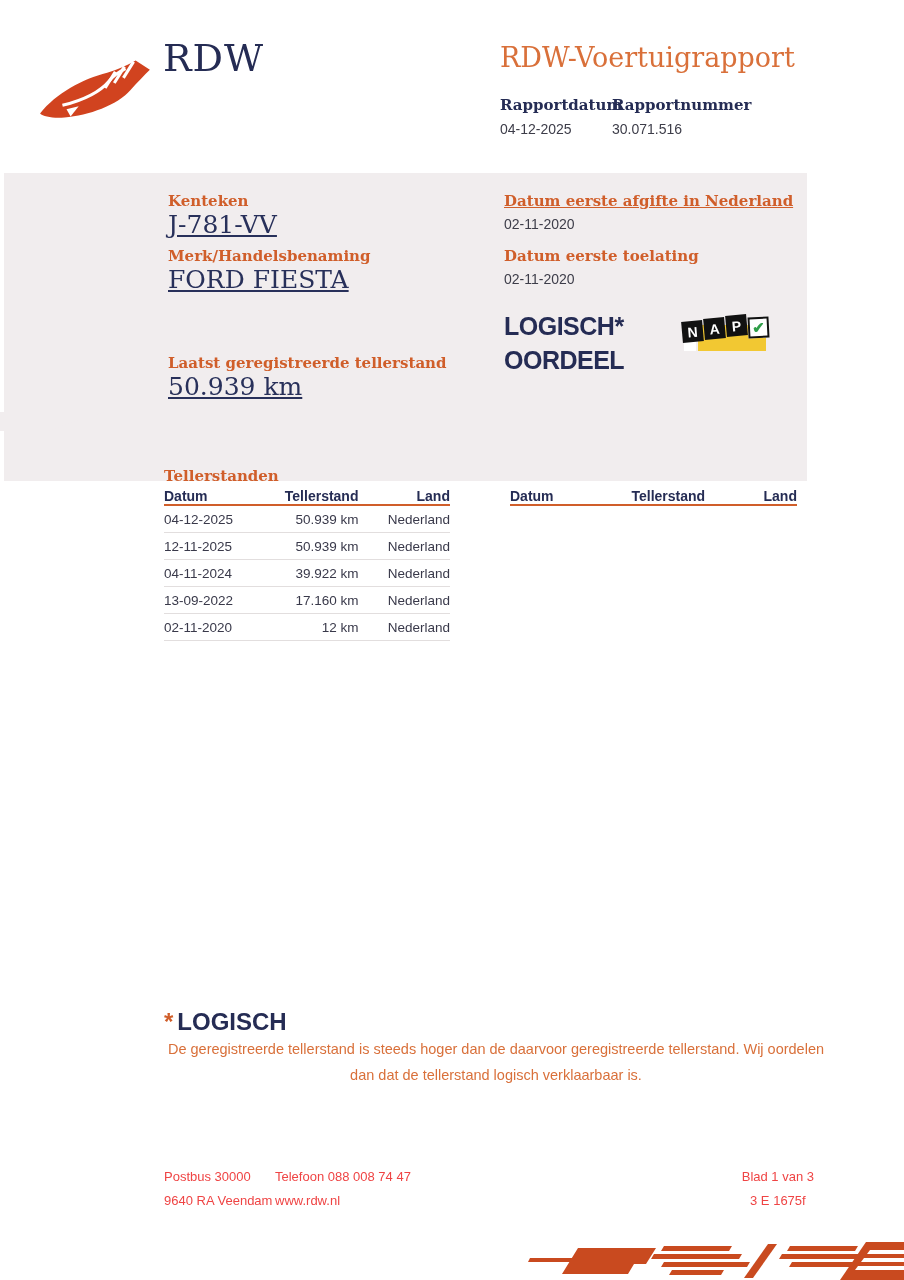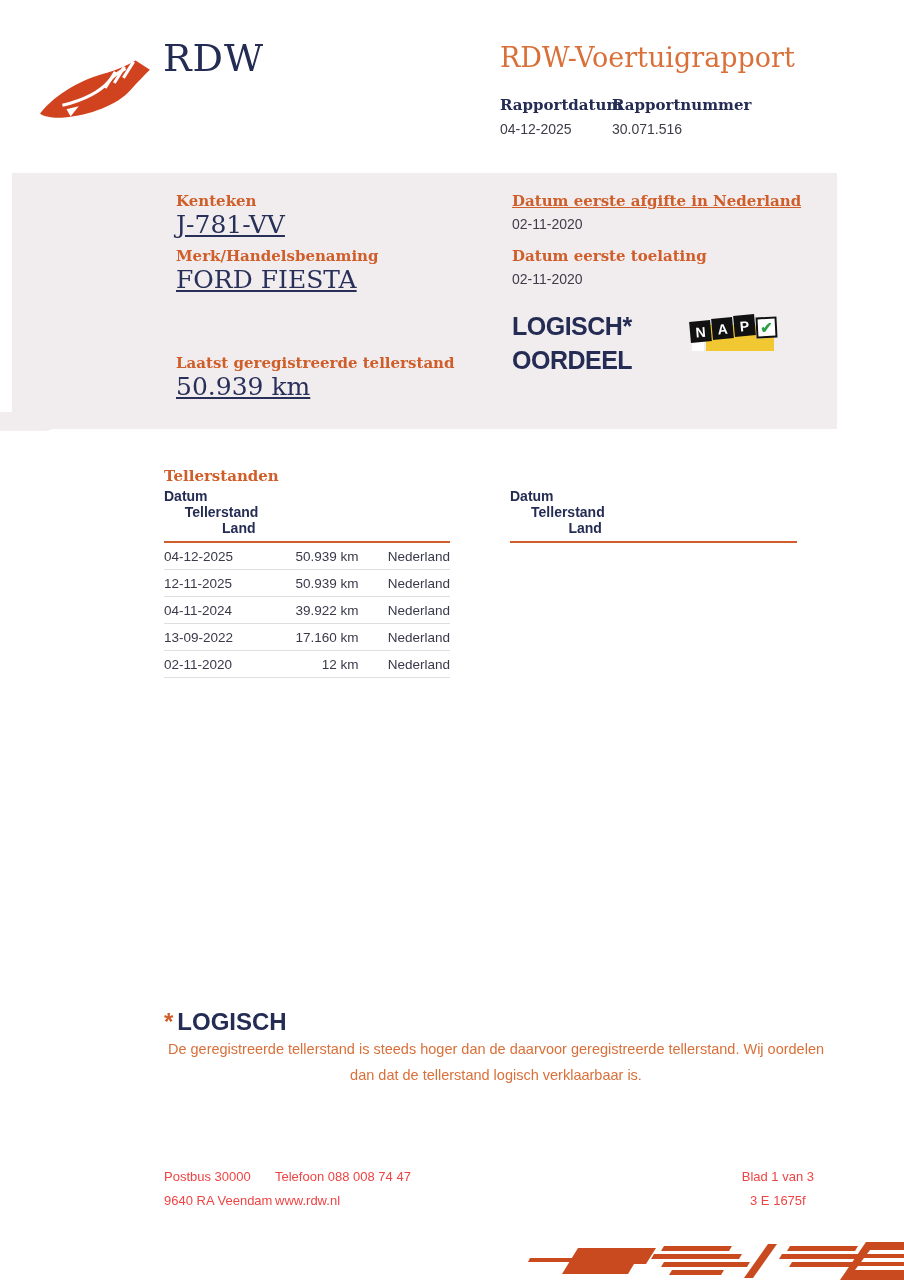--- a/index.html
+++ b/index.html
@@ -33,21 +33,21 @@
   .meta-col{top:96px;}
   .meta-col .meta-label{
     font-family:"DejaVu Serif",serif;font-weight:bold;font-size:15px;
     color:var(--navy);margin-bottom:7px;
   }
   .meta-col .meta-value{font-size:14px;color:var(--ink);}
   .meta-date{left:500px;}
   .meta-num{left:612px;}
 
   
-  .summary-panel{left:12px;top:173px;width:803px;height:256px;background:var(--panel);padding-left:22px;}
+  .summary-panel{left:4px;top:173px;width:803px;height:308px;background:var(--panel);}
   .panel-tail{
     left:0;top:412px;width:104px;height:19px;background:var(--panel);
     clip-path:polygon(0 0,100% 0,45% 100%,0 100%);
   }
   .field-label{
     font-family:"DejaVu Serif",serif;font-weight:bold;font-size:15px;
     color:var(--orange);
   }
   .field-value-lg{
     font-family:"DejaVu Serif",serif;font-size:25px;color:#28305a;text-decoration:underline;
@@ -80,21 +80,21 @@
   
   .tables-heading{
     left:164px;top:467px;font-family:"DejaVu Serif",serif;font-weight:bold;
     font-size:15px;color:var(--orange);
   }
   .ttable{top:488px;}
   .ttable-left{left:164px;width:286px;}
   .ttable-right{left:510px;width:287px;}
   .thead{
     display:flex;font-weight:bold;font-size:14px;color:var(--navy);
-    padding-bottom:5px;border-bottom:2px solid var(--orange);flex-direction:column;
+    border-bottom:2px solid var(--orange);
   }
   .trow{
     display:flex;font-size:13.5px;color:#39394a;
     padding:6px 0 5px 0;border-bottom:1px solid var(--rule);
   }
   .c1{width:35%;text-align:left;}
   .c2{width:33%;text-align:right;}
   .c3{width:32%;text-align:right;}
 
   

